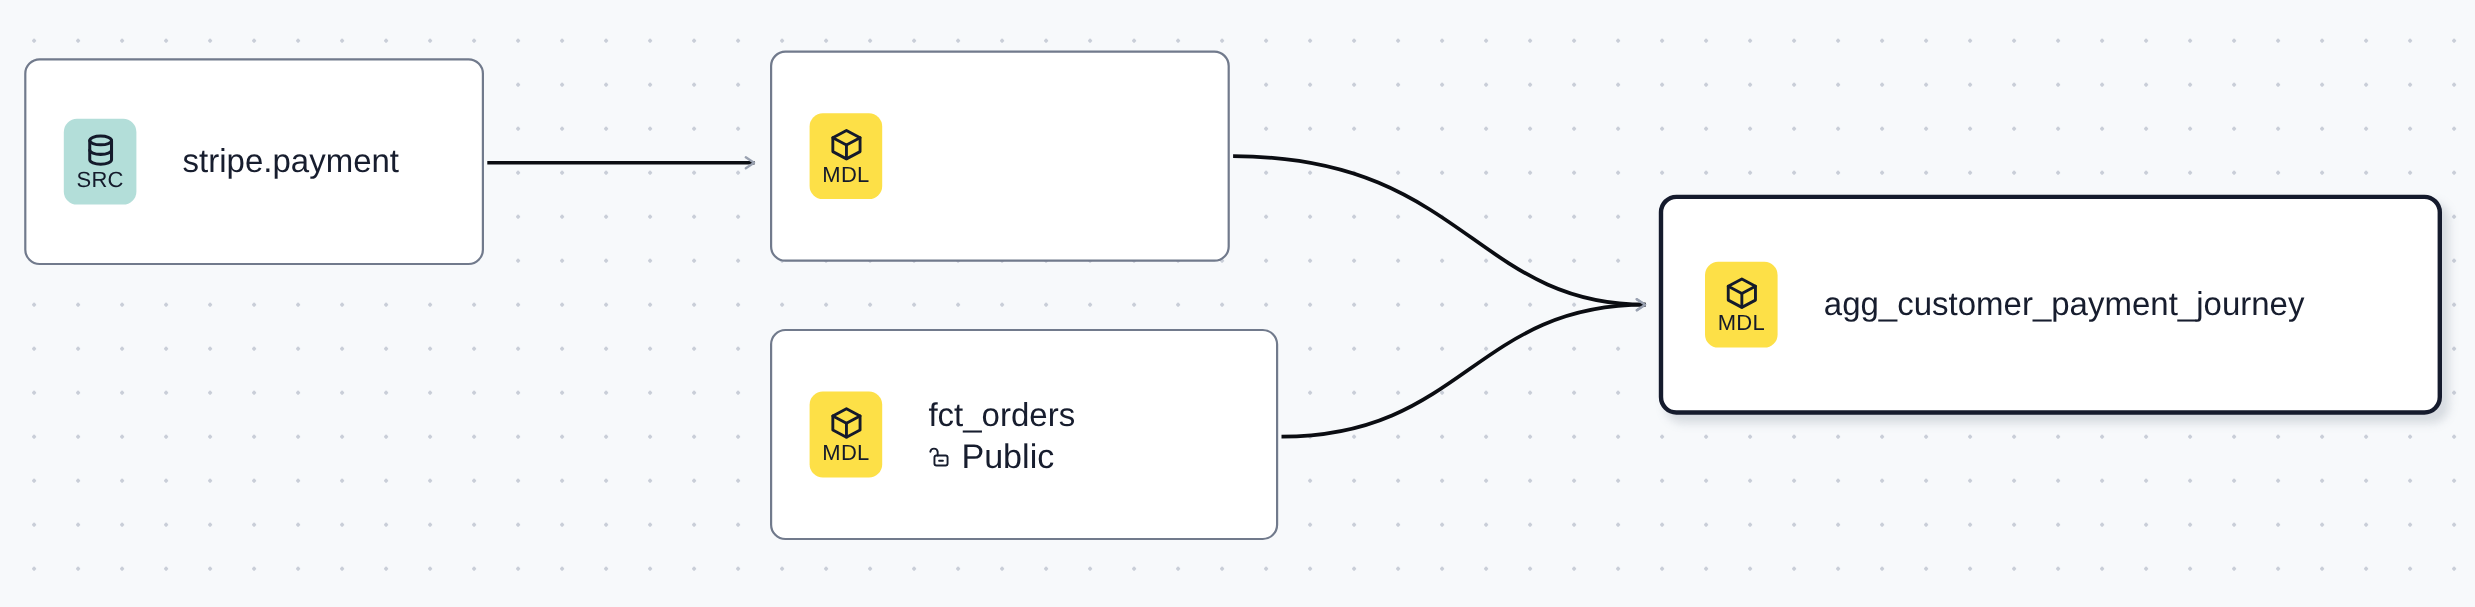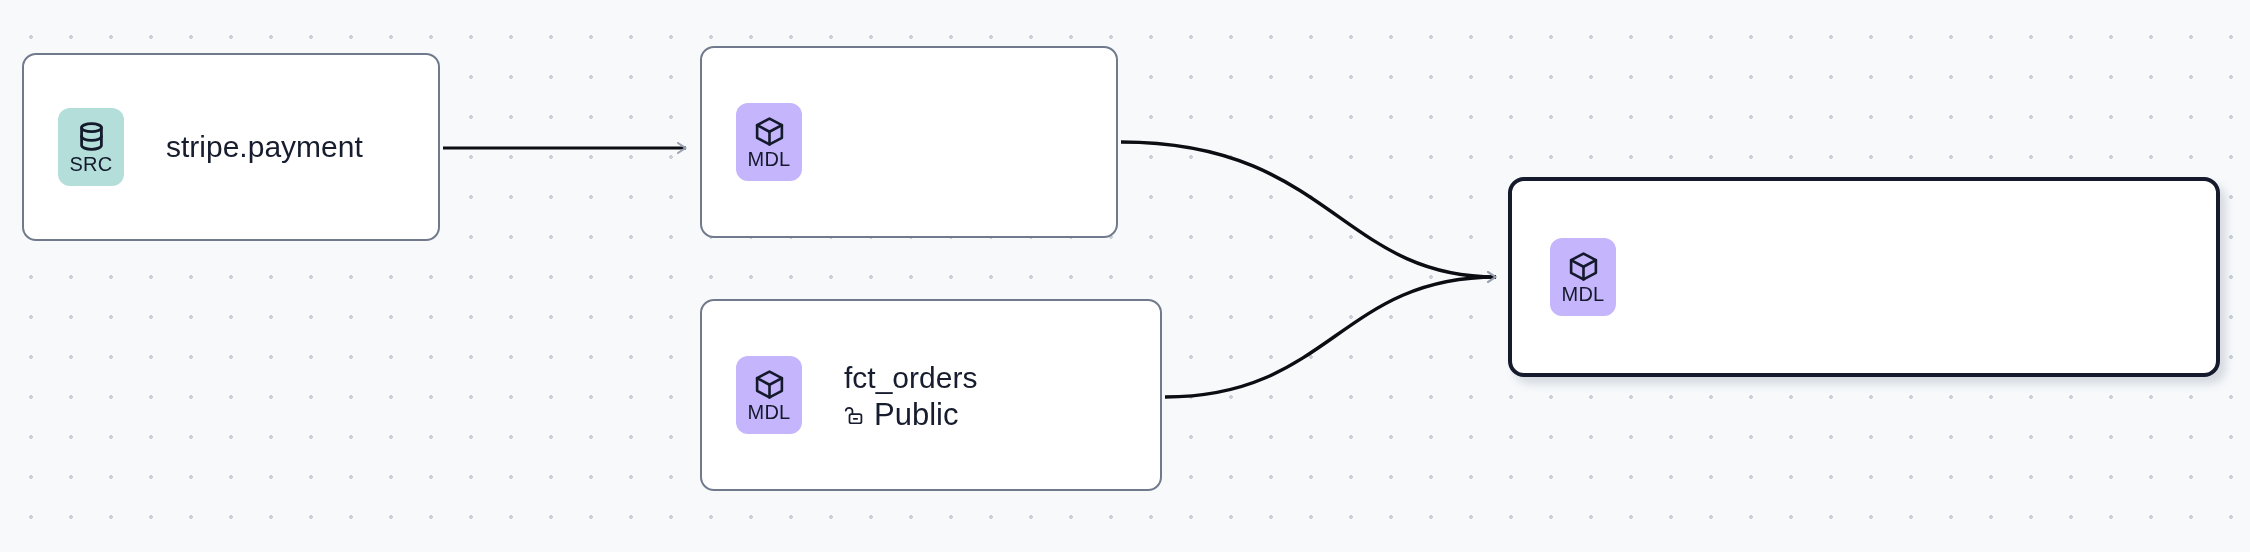--- a/index.html
+++ b/index.html
@@ -52,21 +52,21 @@
     width: 66px;
     height: 78px;
     border-radius: 12px;
     display: flex;
     flex-direction: column;
     align-items: center;
     justify-content: center;
     gap: 1px;
   }
   .badge.src { background: #b3ded9; }
-  .badge.mdl { background: #c4b5fd; }
+  .badge.mdl { background: #fde047; }
   .badge svg { display: block; }
   .badge-text {
     font-size: 20px;
     line-height: 20px;
     color: #141a2b;
     letter-spacing: 0.2px;
     font-weight: 400;
   }
 
   
@@ -177,15 +177,18 @@
 
   <div class="node selected" id="node-agg-journey">
     <div class="badge mdl">
       <svg width="33" height="33" viewBox="0 0 24 24" fill="none" stroke="#141a2b" stroke-width="1.9" stroke-linecap="round" stroke-linejoin="round">
         <path d="M 12 2.6 L 21 7.4 L 21 16.6 L 12 21.4 L 3 16.6 L 3 7.4 Z"></path>
         <path d="M 3 7.4 L 12 12.2 L 21 7.4"></path>
         <path d="M 12 12.2 L 12 21.4"></path>
       </svg>
       <span class="badge-text">MDL</span>
     </div>
+    <div class="node-body">
+      <div class="node-title">agg_customer_payment_journey</div>
+    </div>
   </div>
 
 </div>
 
 </body></html>

